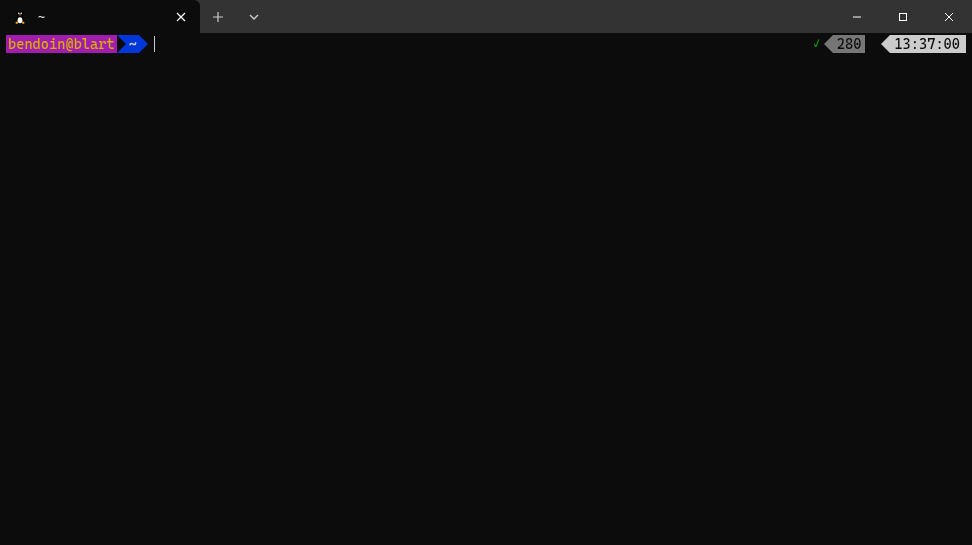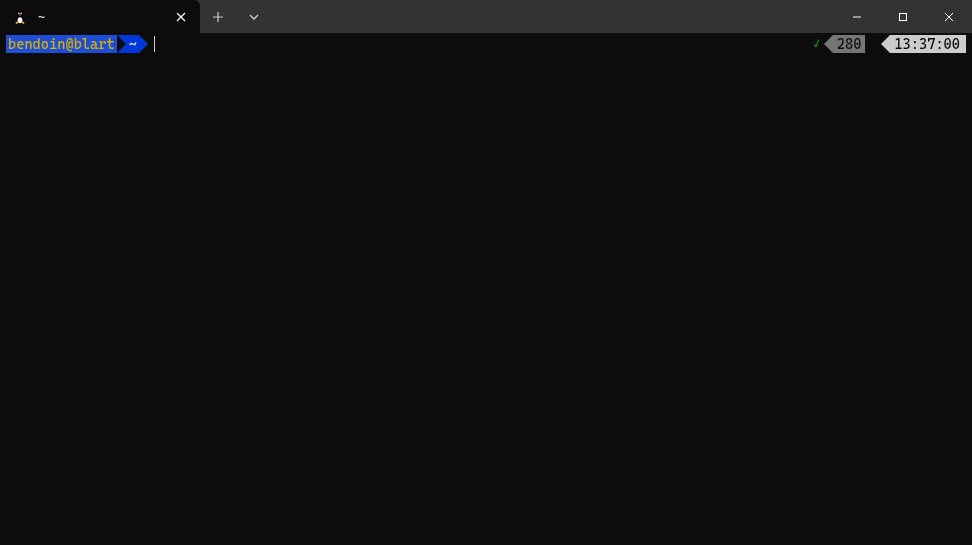--- a/index.html
+++ b/index.html
@@ -60,21 +60,21 @@
     height: 18px;
     width: 100%;
   }
   .prompt-left { display: flex; align-items: center; }
   .seg {
     padding: 0 2px;
     height: 18px;
     line-height: 18px;
     display: inline-block;
   }
-  .seg-user { background: #1d4ed8; color: #d7af00; }
+  .seg-user { background: #a21caf; color: #d7af00; }
   .arrow-user-to-path {
     width: 0; height: 0;
     border-top: 9px solid transparent;
     border-bottom: 9px solid transparent;
     border-left: 9px solid #0c0c0c;
     position: relative;
     z-index: 2;
   }
   .seg-path { background: #0037da; color: #cccccc; padding-left: 4px; padding-right: 2px; margin-left: -9px; padding-left: 12px;}
   .arrow-path-end {

